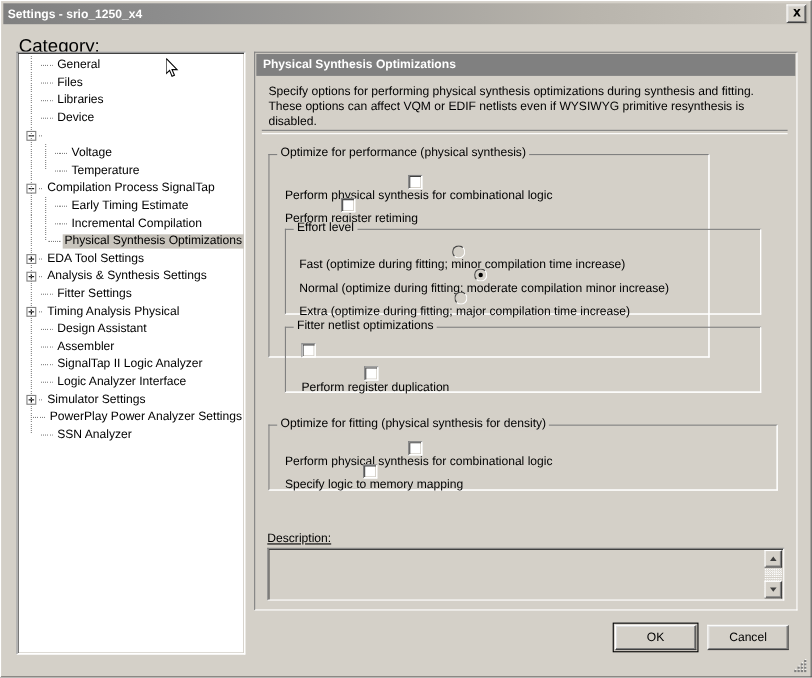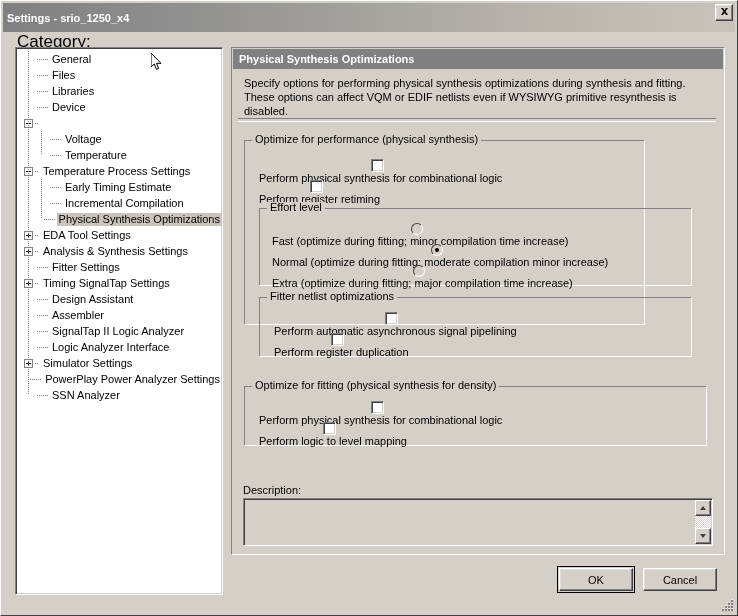--- a/index.html
+++ b/index.html
@@ -24,21 +24,21 @@
     border-left: 1px solid #ffffff;
     border-right: 1px solid #404040;
     border-bottom: 1px solid #404040;
     overflow: hidden;
   }
 
   
   .titlebar {
     position: absolute;
     left: 2px; top: 2px;
-    width: 732px; height: 29px;
+    width: 732px; height: 19px;
     background: linear-gradient(to right, #808080 0%, #8e8e8e 22%, #b8b4ac 72%, #c8c4bc 100%);
     display: flex;
     align-items: center;
   }
   .title-text {
     color: #ffffff;
     font-weight: bold;
     font-size: 11px;
     padding-left: 4px;
     letter-spacing: 0px;
@@ -253,20 +253,21 @@
     width: 4px; height: 4px;
     border-radius: 50%;
     background: #000000;
   }
 
   
   .desc-label {
     position: absolute;
     left: 242px; top: 483px;
     font-size: 11px;
+    text-decoration: underline;
   }
   .desc-box {
     position: absolute;
     left: 242px; top: 497px;
     width: 470px; height: 48px;
     box-sizing: border-box;
     background: #d4d0c8;
     border-top: 1px solid #808080;
     border-left: 1px solid #808080;
     border-right: 1px solid #ffffff;
@@ -399,21 +400,21 @@
         </div>
         <div class="tree-row">
           <span class="tree-indent" style="width: 34px;"></span>
           <span class="dots"></span>
           <span class="tree-label">Temperature</span>
         </div>
         <div class="tree-row">
           <span class="tree-indent" style="width: 8px;"></span>
           <span class="twisty"></span>
           <span class="dots" style="width: 4px; background-size: 4px 1px;"></span>
-          <span class="tree-label">Temperature Process Settings</span>
+          <span class="tree-label">Compilation Process SignalTap</span>
         </div>
         <div class="tree-row">
           <span class="tree-indent" style="width: 34px;"></span>
           <span class="dots"></span>
           <span class="tree-label">Early Timing Estimate</span>
         </div>
         <div class="tree-row">
           <span class="tree-indent" style="width: 34px;"></span>
           <span class="dots"></span>
           <span class="tree-label">Incremental Compilation</span>
@@ -437,21 +438,21 @@
         </div>
         <div class="tree-row">
           <span class="tree-indent" style="width: 21px;"></span>
           <span class="dots"></span>
           <span class="tree-label">Fitter Settings</span>
         </div>
         <div class="tree-row">
           <span class="tree-indent" style="width: 8px;"></span>
           <span class="twisty plus"></span>
           <span class="dots" style="width: 4px; background-size: 4px 1px;"></span>
-          <span class="tree-label">Timing SignalTap Settings</span>
+          <span class="tree-label">Timing Analysis Physical</span>
         </div>
         <div class="tree-row">
           <span class="tree-indent" style="width: 21px;"></span>
           <span class="dots"></span>
           <span class="tree-label">Design Assistant</span>
         </div>
         <div class="tree-row">
           <span class="tree-indent" style="width: 21px;"></span>
           <span class="dots"></span>
           <span class="tree-label">Assembler</span>
@@ -528,40 +529,39 @@
           <span>Extra (optimize during fitting; major compilation time increase)</span>
         </div>
       </div>
 
       <div class="group" style="left:14px; top:156px; width:433px; height:60px;">
         <div class="group-inner"></div>
         <div class="group-title">Fitter netlist optimizations</div>
 
         <div class="opt-row" style="left:14px; top:14px;">
           <span class="checkbox"></span>
-          <span>Perform automatic asynchronous signal pipelining</span>
         </div>
         <div class="opt-row" style="left:14px; top:35px;">
           <span class="checkbox"></span>
           <span>Perform register duplication</span>
         </div>
       </div>
     </div>
 
     <div class="group" style="left:12px; top:338px; width:463px; height:60px;">
       <div class="group-inner"></div>
       <div class="group-title">Optimize for fitting (physical synthesis for density)</div>
 
       <div class="opt-row" style="left:14px; top:14px;">
         <span class="checkbox"></span>
         <span>Perform physical synthesis for combinational logic</span>
       </div>
       <div class="opt-row" style="left:14px; top:35px;">
         <span class="checkbox"></span>
-        <span>Perform logic to level mapping</span>
+        <span>Specify logic to memory mapping</span>
       </div>
     </div>
   </div>
 
   <div class="desc-label">Description:</div>
   <div class="desc-box">
     <span></span>
     <div class="scrollbar">
       <div class="sb-btn up">
         <span class="arrow-up"></span>

